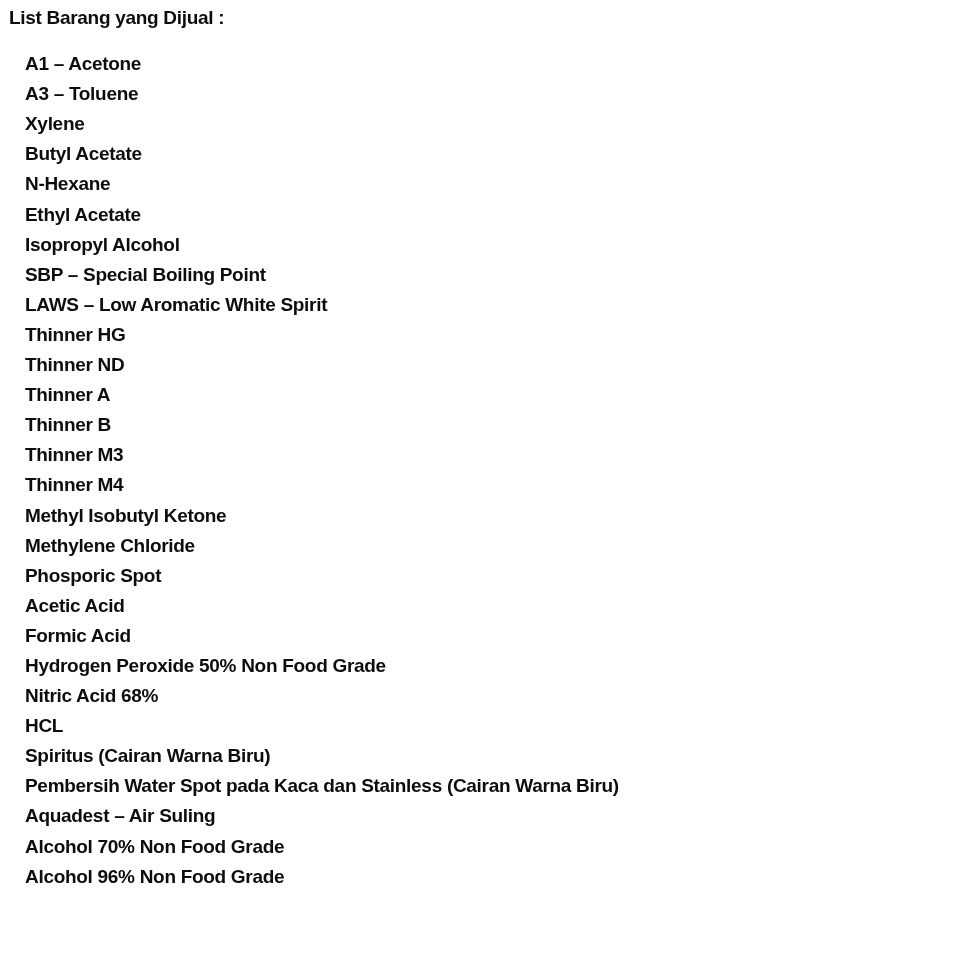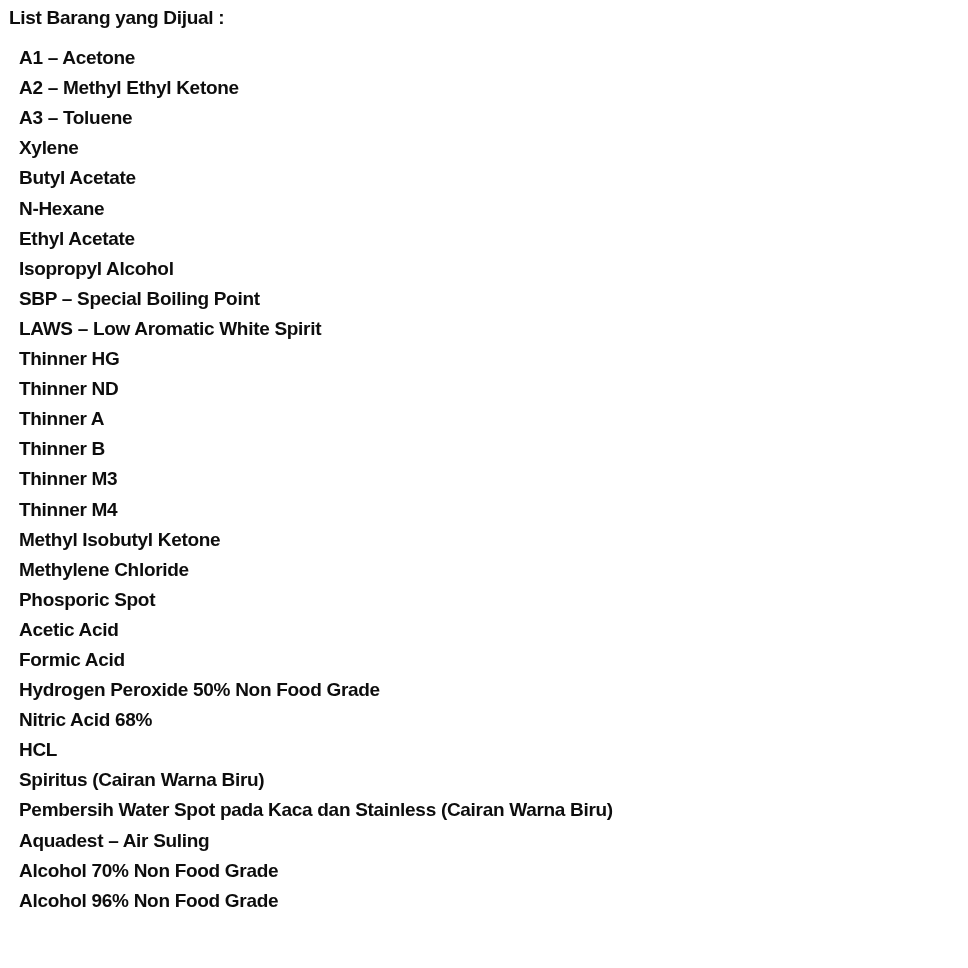--- a/index.html
+++ b/index.html
@@ -22,33 +22,32 @@
   }
   .line {
     font-size: 19px;
     font-weight: 700;
     color: #0d0d0d;
     line-height: 30.1px;
     letter-spacing: -0.3px;
     white-space: nowrap;
   }
   ul.product-list {
-    margin: 10px;
+    margin: 16px;
     padding: 0;
     list-style: none;
   }
 </style>
 </head>
 <body>
 
 <div class="page">
   <div class="line">List Barang yang Dijual :</div>
   <ul class="product-list" id="product-list">
       <li class="line">A1 – Acetone</li>
-      <li class="line">A2 – Methyl Ethyl Ketone</li>
       <li class="line">A3 – Toluene</li>
       <li class="line">Xylene</li>
       <li class="line">Butyl Acetate</li>
       <li class="line">N-Hexane</li>
       <li class="line">Ethyl Acetate</li>
       <li class="line">Isopropyl Alcohol</li>
       <li class="line">SBP – Special Boiling Point</li>
       <li class="line">LAWS – Low Aromatic White Spirit</li>
       <li class="line">Thinner HG</li>
       <li class="line">Thinner ND</li>

